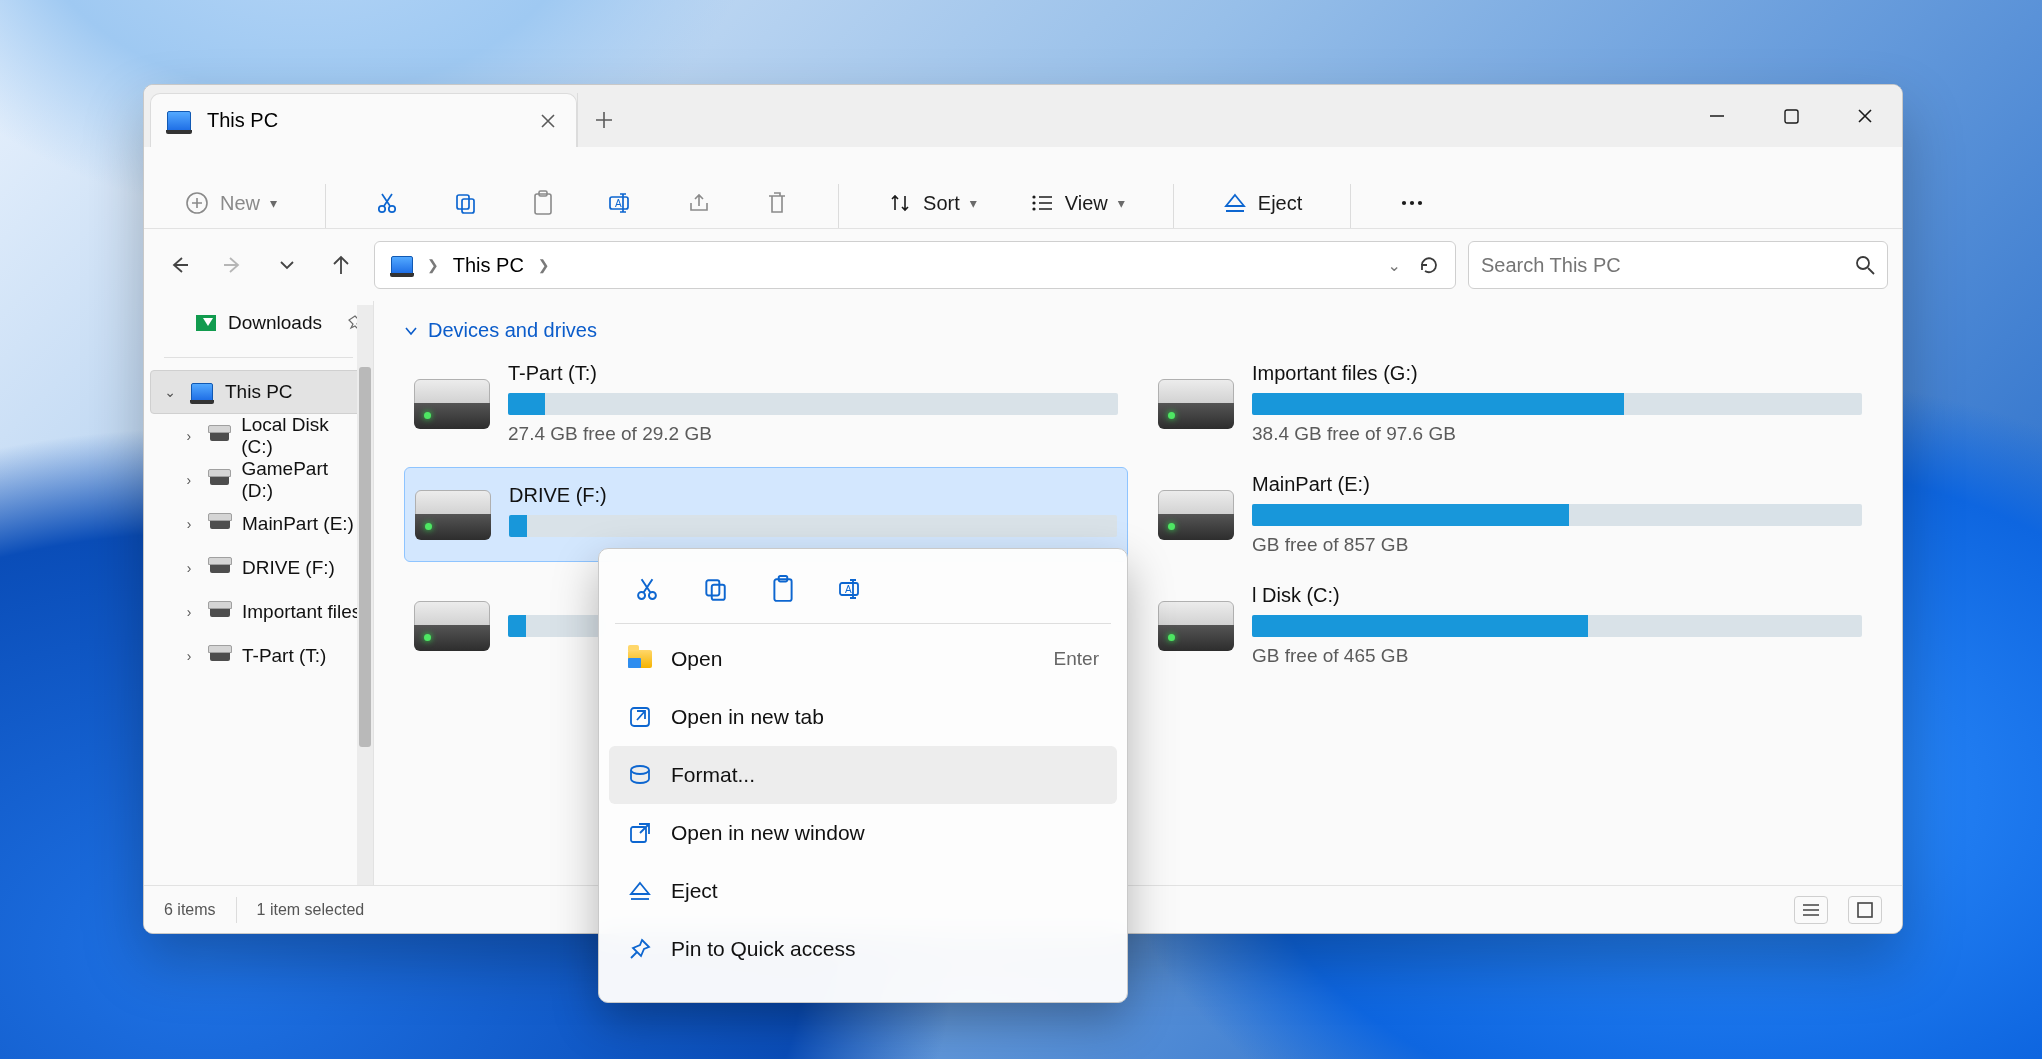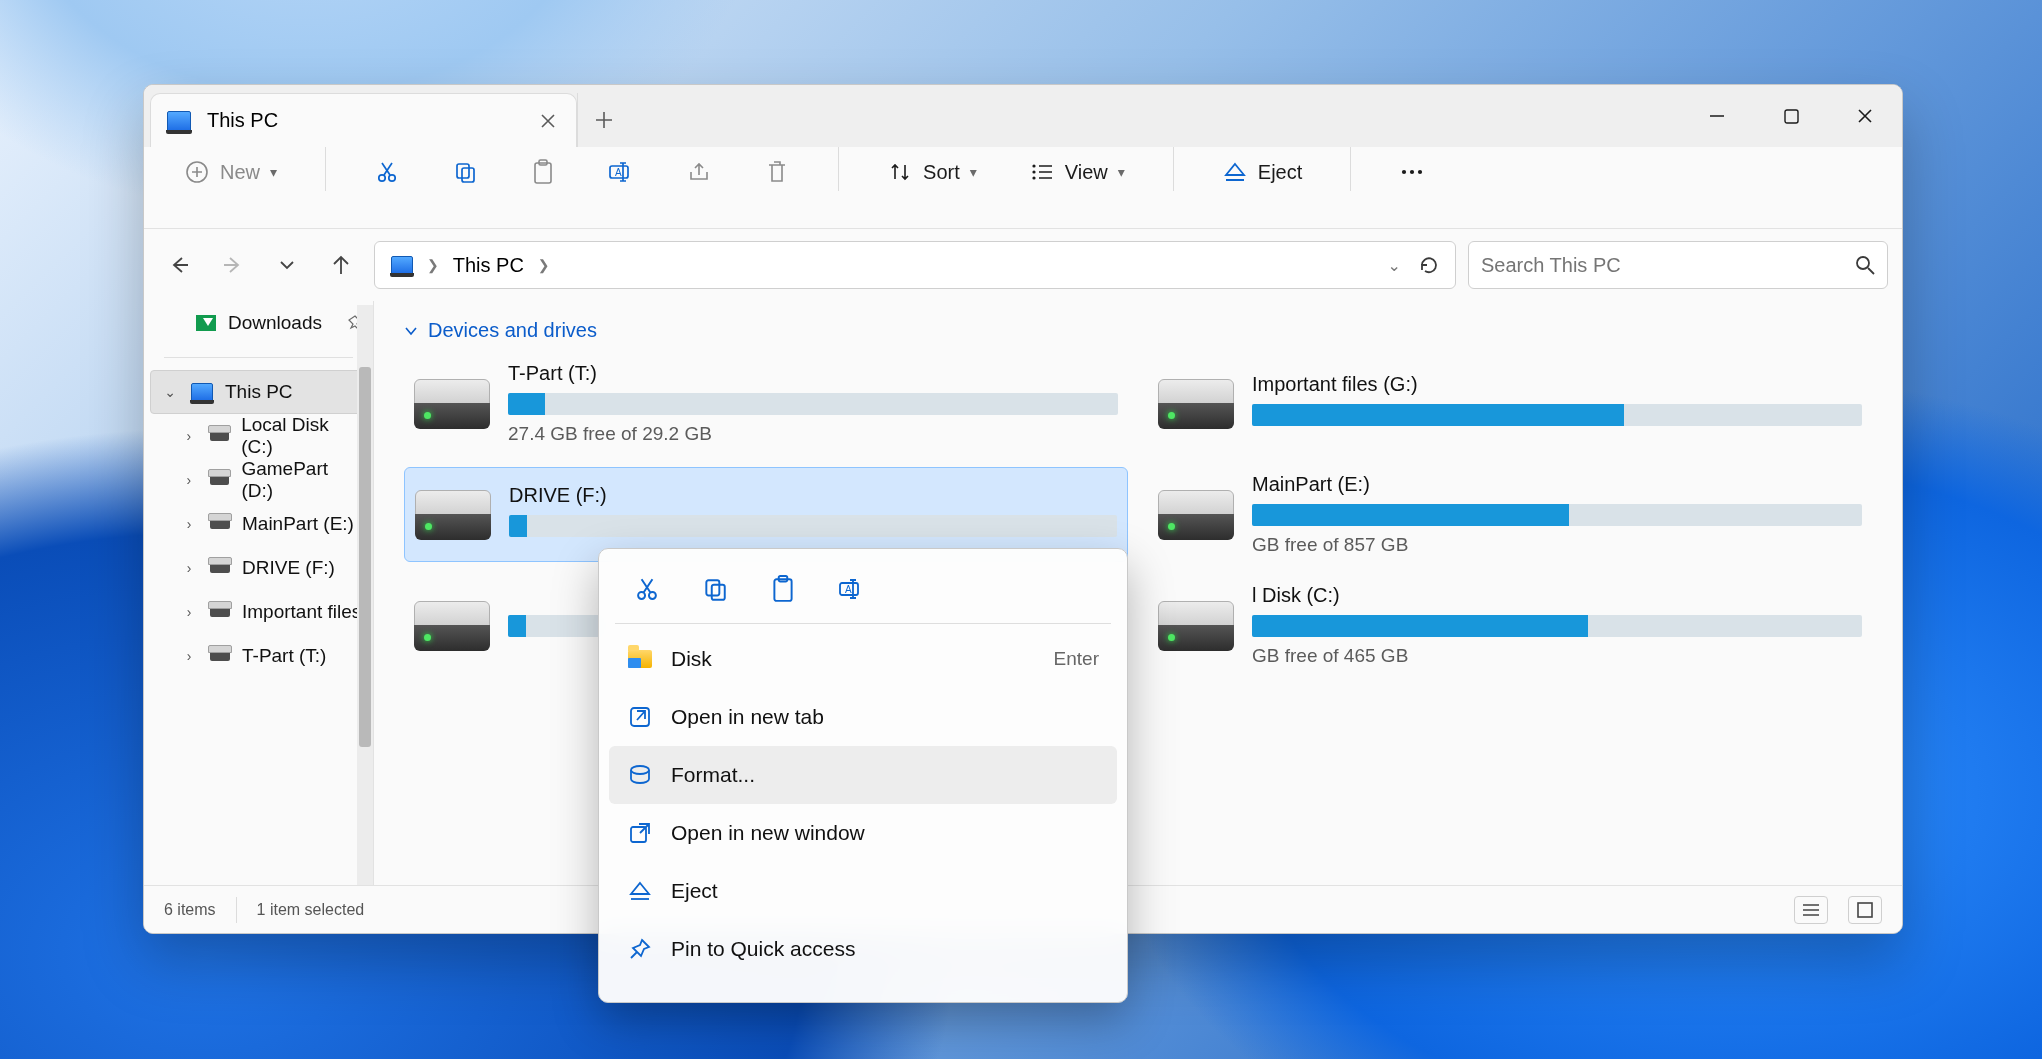--- a/index.html
+++ b/index.html
@@ -27,21 +27,21 @@
   border: 1px solid #dcdcdc; border-bottom: none; margin-top: 8px; font-size: 20px;
 }
 .tab .tab-icon { width: 24px; height: 20px; background: linear-gradient(#53a9ff,#1f6fe6); border: 1px solid #1159b3; border-radius: 2px 2px 0 0; position: relative; }
 .tab .tab-icon::after { content:""; position:absolute; bottom:-4px; left:-2px; right:-2px; height:4px; background:#333; border-radius:0 0 2px 2px; }
 .tab .close { color:#5a5a5a; font-size:18px; cursor:pointer; }
 .new-tab { width: 52px; height: 54px; display:flex; align-items:center; justify-content:center;
   margin-top:8px; border-left:1px solid #dcdcdc; }
 .winctrl { margin-left:auto; display:flex; }
 .winbtn { width:74px; height:62px; display:flex; align-items:center; justify-content:center; cursor:pointer; color:#1b1b1b; }
 .toolbar {
-  height: 82px; display:flex; align-items:flex-start; padding: 0 26px; gap: 24px;
+  height: 82px; display:flex; align-items:flex-end; padding: 0 26px; gap: 24px;
   border-bottom:1px solid #e2e2e2; background:#fafafa;
 }
 .tbtn {
   height: 50px; display:flex; align-items:center; gap:10px; padding:0 14px;
   border-radius:6px; color:#1b1b1b; cursor:pointer; font-size:20px;
 }
 .tbtn.gray { color:#8a8a8a; }
 .tico { width:26px; height:26px; display:flex; align-items:center; justify-content:center; color:#1b1b1b; }
 .tico.blue { color:#0d66d0; }
 .tico.gray { color:#8a8a8a; }
@@ -404,20 +404,21 @@
             <div class="hdd">
               <div class="top"></div>
               <div class="bot"></div>
               <div class="led"></div>
             </div>
             <div class="info">
               <div class="name">Important files (G:)</div>
               <div class="bar">
                 <div class="fill" style="width: 61%;"></div>
               </div>
+              <div class="free">38.4 GB free of 97.6 GB</div>
             </div>
           </div>
           <div class="drive selected">
             <div class="hdd">
               <div class="top"></div>
               <div class="bot"></div>
               <div class="led"></div>
             </div>
             <div class="info">
               <div class="name">DRIVE (F:)</div>
@@ -518,21 +519,21 @@
           <path d="M15 3 V21 M12 3 H18 M12 21 H18" stroke="currentColor" stroke-width="1.8"></path>
           <text x="7" y="16" font-size="10" fill="currentColor">A</text>
         </svg>
     </div>
   </div>
   <div class="cm-sep"></div>
   <div class="cm-item">
     <span class="cm-ico">
         <span class="folder-ico"></span>
       </span>
-    <span>Disk</span>
+    <span>Open</span>
     <span class="shortcut">Enter</span>
   </div>
   <div class="cm-item">
     <span class="cm-ico">
       <svg width="22" height="22" viewBox="0 0 22 22">
           <rect x="2" y="2" width="18" height="18" rx="3" fill="none" stroke="currentColor" stroke-width="1.8"></rect>
           <path d="M8 5 L16 5 L16 13 M16 5 L8 14" fill="none" stroke="currentColor" stroke-width="1.8"></path>
         </svg>
     </span>
     <span>Open in new tab</span>

